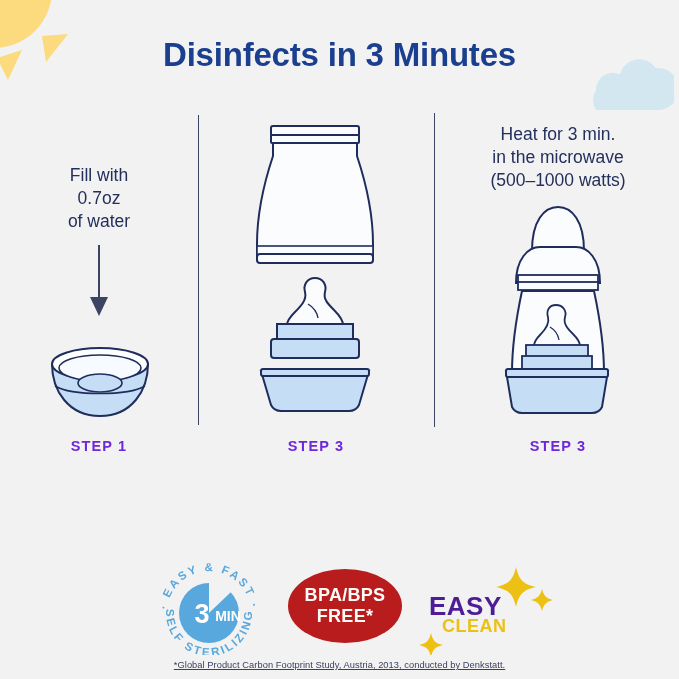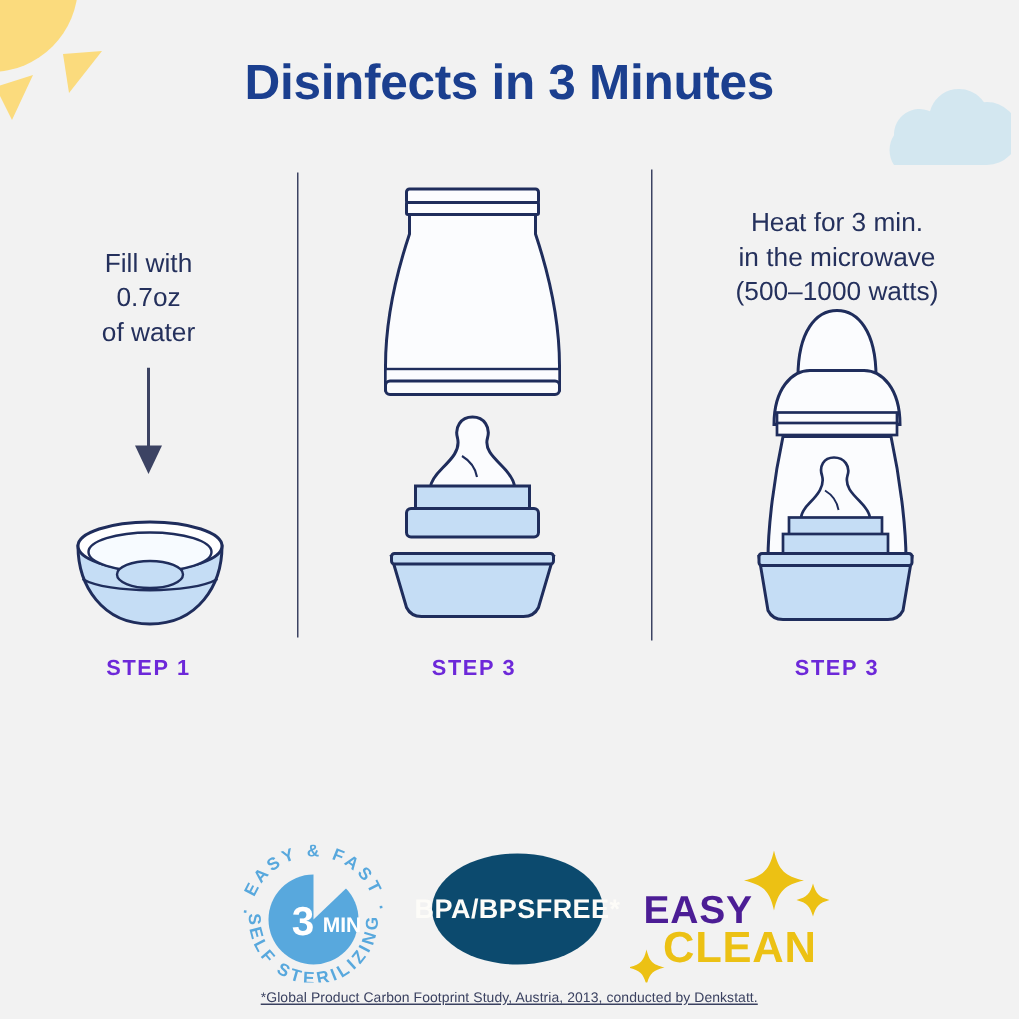--- a/index.html
+++ b/index.html
@@ -56,34 +56,34 @@
 
   
   .badges{position:absolute;left:0;top:563px;width:679px;height:92px;}
   .badge{position:absolute;}
   .badge-3min{left:150px;top:0;width:118px;height:92px;}
   .badge-bpa{left:288px;top:6px;width:114px;height:74px;}
   .badge-easy{left:420px;top:0;width:140px;height:92px;}
 
   .bpa-oval{
     position:absolute;left:0;top:0;width:114px;height:74px;
-    background:#0c4a6e;border-radius:50%;
-    display:flex;flex-direction:row;align-items:center;justify-content:center;
+    background:#b91c1c;border-radius:50%;
+    display:flex;flex-direction:column;align-items:center;justify-content:center;
   }
   .bpa-l1,.bpa-l2{
     color:#fdfcf8;font-size:18px;font-weight:bold;line-height:21px;letter-spacing:.3px;
   }
 
   .easy-l1{
     position:absolute;left:9px;top:28px;
     color:#4c1d95;font-size:26px;font-weight:bold;letter-spacing:.5px;
   }
   .easy-l2{
     position:absolute;left:22px;top:53px;
-    color:#ecc114;font-size:29px;font-weight:bold;letter-spacing:.5px;
+    color:#ecc114;font-size:18px;font-weight:bold;letter-spacing:.5px;
   }
 
   
   .foot{
     position:absolute;left:0;top:660px;width:679px;text-align:center;
     font-size:9.3px;color:#3a4160;letter-spacing:.05px;text-decoration:underline;
   }
 </style>
 </head>
 <body>
@@ -146,21 +146,21 @@
       <rect x="36" y="219" width="88" height="19" rx="3" fill="#c5ddf5" stroke="#1f2d5c" stroke-width="2"></rect>
 
       <path d="M26 251 L134 251 L124 285 C122 289 118 291 114 291 L46 291 C42 291 38 289 36 285 Z" fill="#c5ddf5" stroke="#1f2d5c" stroke-width="2"></path>
       <rect x="26" y="249" width="108" height="7" rx="2" fill="#c5ddf5" stroke="#1f2d5c" stroke-width="2"></rect>
     </svg>
 
     <div class="col-cap" style="top:325px;">STEP 3</div>
   </div>
 
   <div class="col c3">
-    <div class="step-text" style="top:10px;margin-top:14px;">
+    <div class="step-text" style="top:10px;">
       <div>Heat for 3 min.</div>
       <div>in the microwave</div>
       <div>(500–1000 watts)</div>
     </div>
 
     <svg style="position:absolute;left:46px;top:88px;" width="136" height="225" viewBox="0 0 136 225">
 
       <path d="M42 50 C42 20 54 6 68 6 C82 6 94 20 94 50 Z" fill="#fbfcfe" stroke="#1f2d5c" stroke-width="2"></path>
       <path d="M44 48 C52 52 84 52 92 48" fill="none" stroke="#1f2d5c" stroke-width="1.5"></path>
       <path d="M26 82 C26 58 38 46 50 46 L86 46 C98 46 110 58 110 82 Z" fill="#fbfcfe" stroke="#1f2d5c" stroke-width="2"></path>

